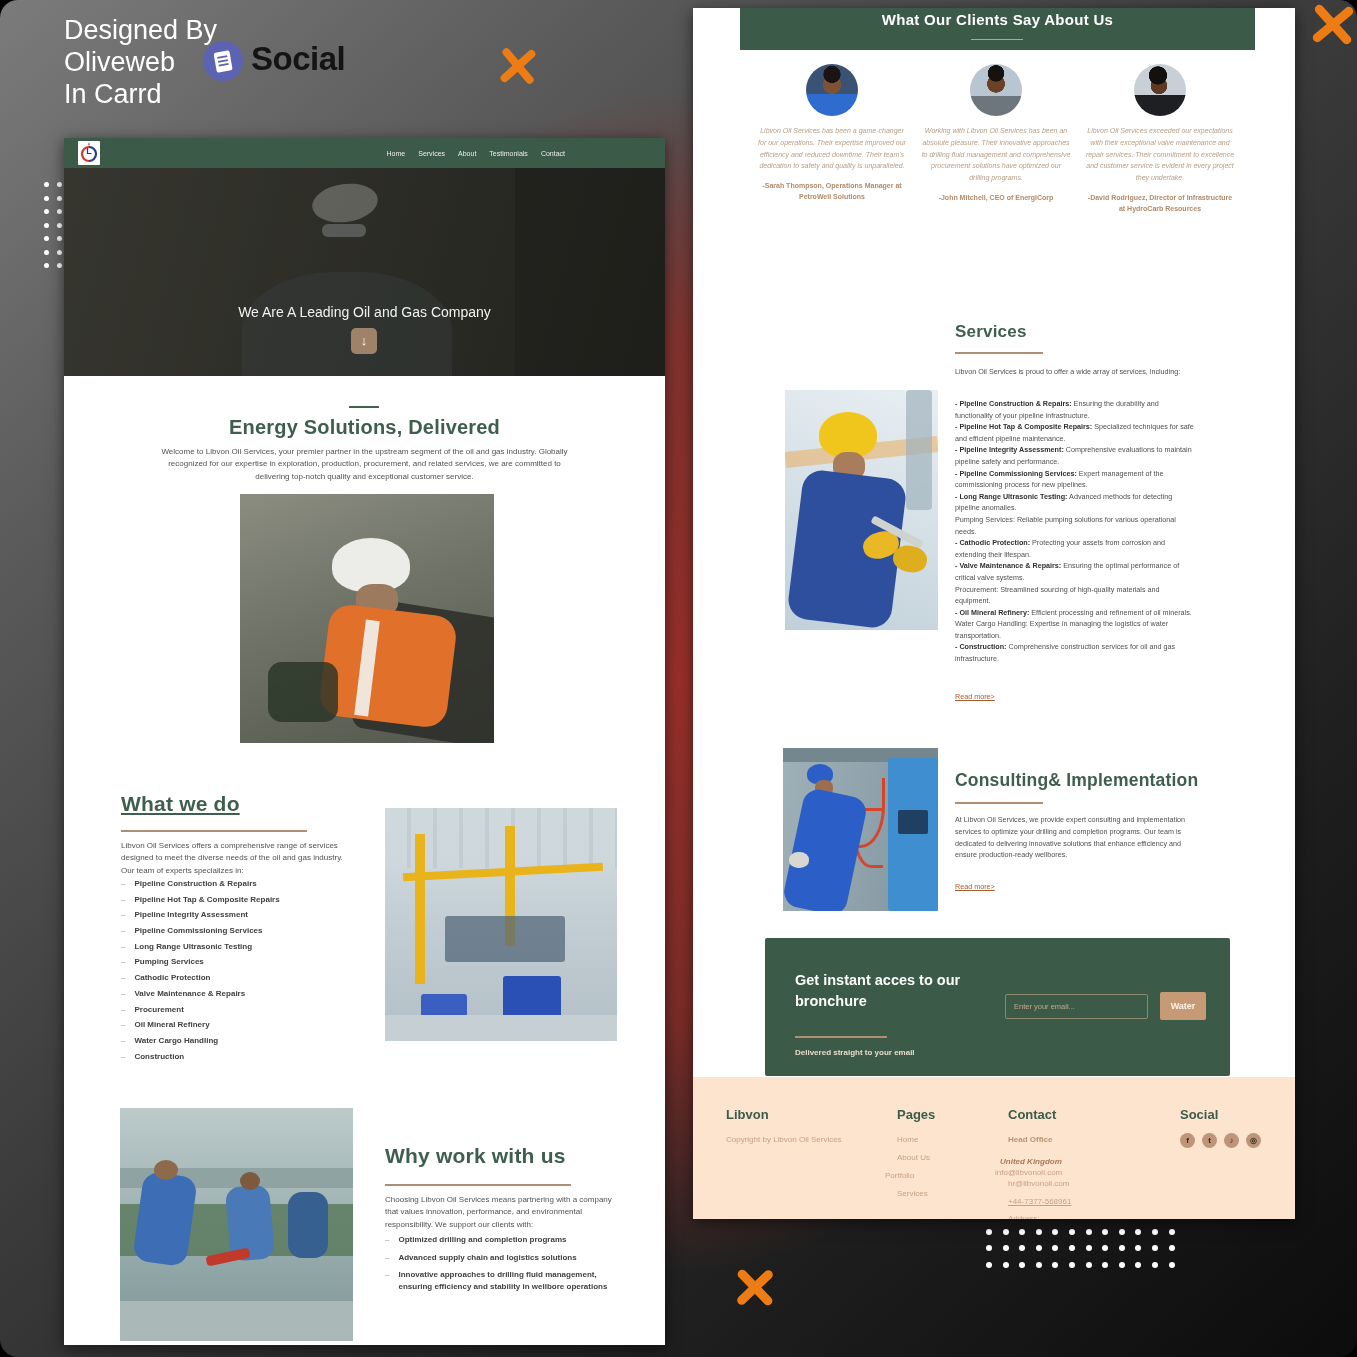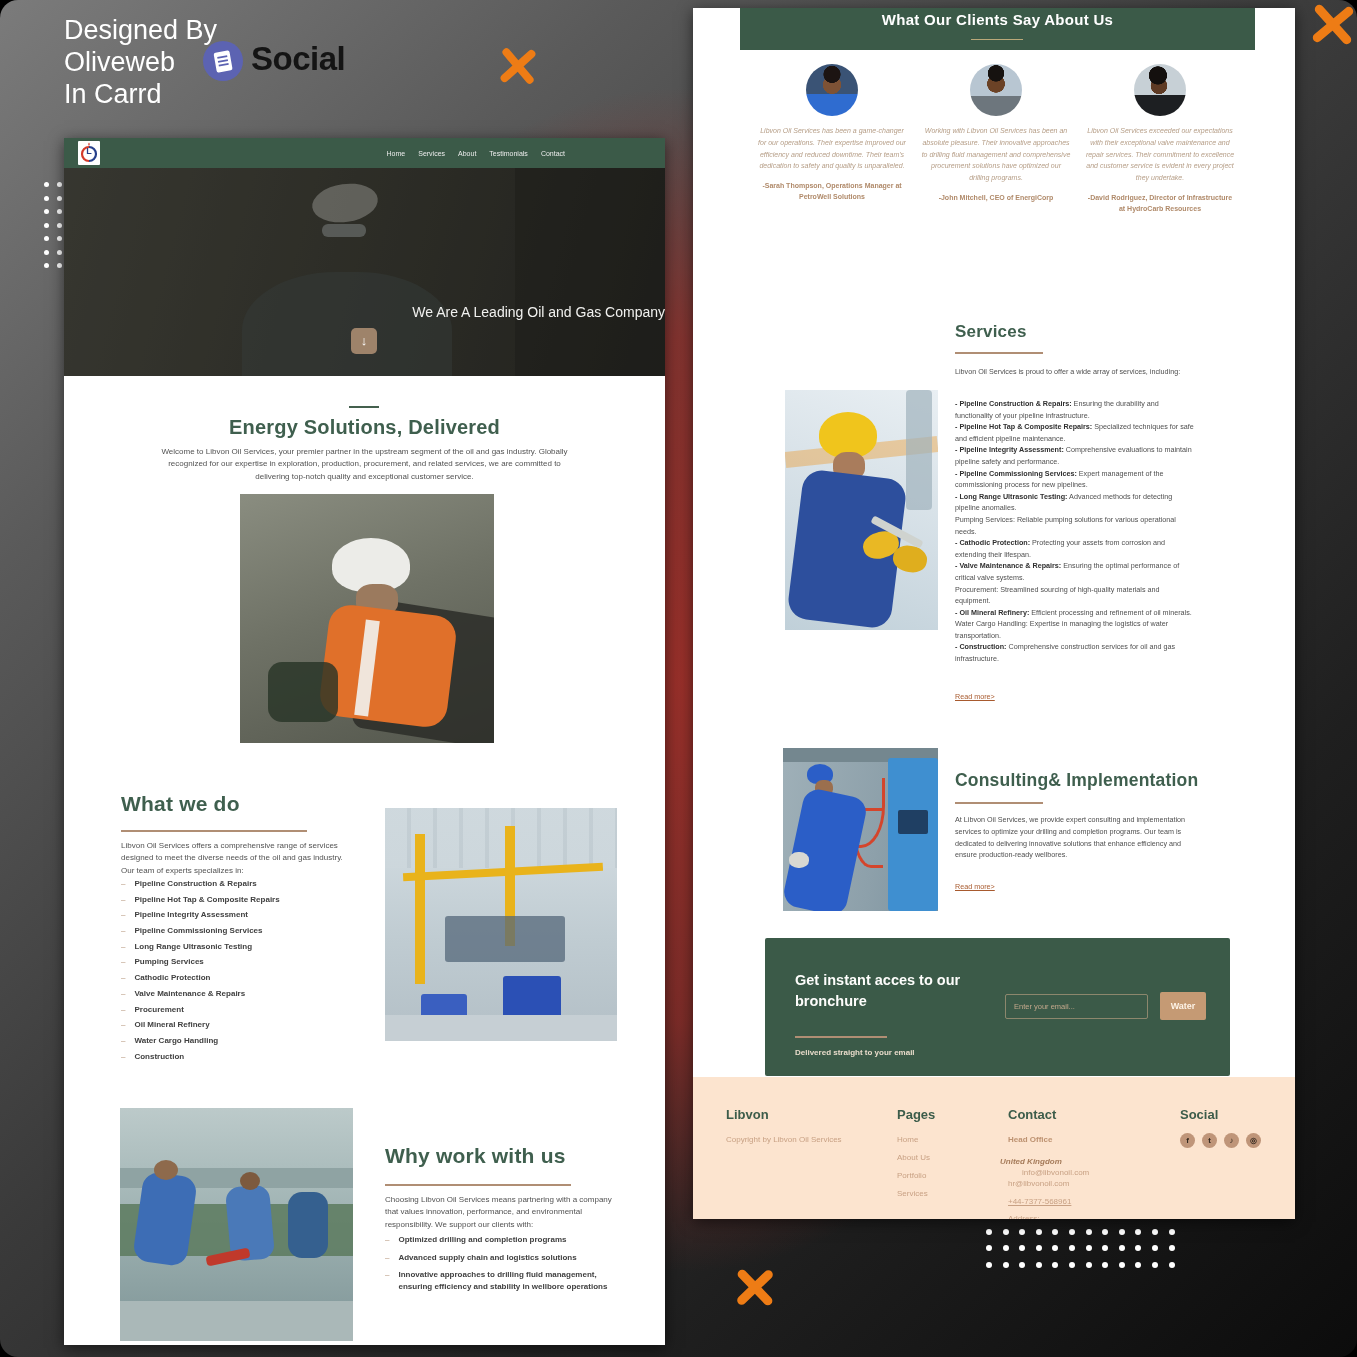--- a/index.html
+++ b/index.html
@@ -31,29 +31,29 @@
   .nav-links{position:absolute;right:100px;top:0;height:30px;display:flex;align-items:center;gap:13px;}
   .nav-links span{font-size:7px;color:#ececec;cursor:pointer;}
   .hero{position:absolute;left:0;top:30px;width:100%;height:208px;overflow:hidden;
     background:linear-gradient(105deg,#4b4b42 0%,#3d3d35 45%,#2b2b26 100%);}
   .hero .fig1{position:absolute;left:248px;top:16px;width:66px;height:38px;border-radius:50%;background:#d9d9d2;opacity:.5;transform:rotate(-8deg);}
   .hero .fig2{position:absolute;left:258px;top:56px;width:44px;height:13px;border-radius:6px;background:#cdd4d8;opacity:.45;}
   .hero .fig3{position:absolute;left:178px;top:104px;width:210px;height:130px;border-radius:45% 45% 0 0;background:#47514e;opacity:.55;}
   .hero .fig4{position:absolute;right:0;top:0;width:150px;height:100%;background:#1d1d19;opacity:.38;}
   .hero .shade{position:absolute;inset:0;background:rgba(18,18,14,.35);}
   .hero-title{position:absolute;left:0;top:84px;width:100%;text-align:center;color:#fff;font-size:32px;font-weight:700;letter-spacing:.3px;z-index:3;}
-  .hero-sub{position:absolute;left:0;top:136px;width:100%;text-align:right;color:#f1f1ef;font-size:14px;z-index:3;}
+  .hero-sub{position:absolute;left:0;top:136px;width:100%;text-align:center;color:#f1f1ef;font-size:14px;z-index:3;}
   .hero-arrow{position:absolute;left:287px;top:160px;width:26px;height:26px;border-radius:5px;background:rgba(168,138,112,.92);
     color:#fff;font-size:13px;text-align:center;line-height:26px;cursor:pointer;z-index:3;}
   .divider-green{position:absolute;left:285px;top:268px;width:30px;height:2px;background:#44604e;}
   .energy-h{position:absolute;left:0;top:278px;width:100%;text-align:center;font-size:20px;}
   .energy-body{position:absolute;left:88px;top:308px;width:425px;text-align:center;}
   .ph{position:absolute;overflow:hidden;}
   .ph div{position:absolute;}
-  .wwd-h{position:absolute;left:57px;top:654px;font-size:21px;}
+  .wwd-h{position:absolute;left:57px;top:654px;font-size:21px;text-decoration:underline;}
   .wwd-body{position:absolute;left:57px;top:702px;width:222px;}
   .list{position:absolute;}
   .list .row{display:flex;gap:9px;align-items:flex-start;}
   .list .dash{color:#b08e74;font-size:8px;line-height:1.4;}
   .list .txt{font-size:8px;color:#414141;font-weight:700;line-height:1.4;}
   .wwd-list .row{height:15.7px;}
   .why-h{position:absolute;left:321px;top:1006px;font-size:21px;}
   .why-body{position:absolute;left:321px;top:1056px;width:236px;}
   .why-list .row{margin-bottom:6.5px;}
   
@@ -410,27 +410,27 @@
       <button class="cta-join">Water</button>
     </div>
 
     <div class="footer">
       <div class="f-title" style="left:33px;">Libvon</div>
       <div class="f-txt abs" style="left:33px;top:58px;">Copyright by Libvon Oil Services</div>
 
       <div class="f-title" style="left:204px;">Pages</div>
       <div class="f-link abs" style="left:204px;top:58px;">Home</div>
       <div class="f-link abs" style="left:204px;top:76px;">About Us</div>
-      <div class="f-link abs" style="left:204px;top:94px;">Portfolio</div>
+      <div class="f-link abs" style="left:192px;top:94px;">Portfolio</div>
       <div class="f-link abs" style="left:204px;top:112px;">Services</div>
 
       <div class="f-title" style="left:315px;">Contact</div>
       <div class="f-txt abs" style="left:315px;top:58px;font-weight:700;color:#bd9271;">Head Office</div>
       <div class="f-txt abs" style="left:307px;top:80px;font-weight:700;font-style:italic;color:#a67c5b;">United Kingdom</div>
-      <div class="f-link abs" style="left:329px;top:91px;">info@libvonoil.com</div>
+      <div class="f-link abs" style="left:302px;top:91px;">info@libvonoil.com</div>
       <div class="f-link abs" style="left:315px;top:102px;">hr@libvonoil.com</div>
       <div class="f-link abs" style="left:315px;top:120px;text-decoration:underline;">+44-7377-568961</div>
       <div class="f-txt abs" style="left:315px;top:137px;text-decoration:underline;">Address:</div>
 
       <div class="f-title" style="left:487px;">Social</div>
       <div class="social-row">
         <div class="social-dot">f</div>
         <div class="social-dot">t</div>
         <div class="social-dot">♪</div>
         <div class="social-dot">◎</div>

